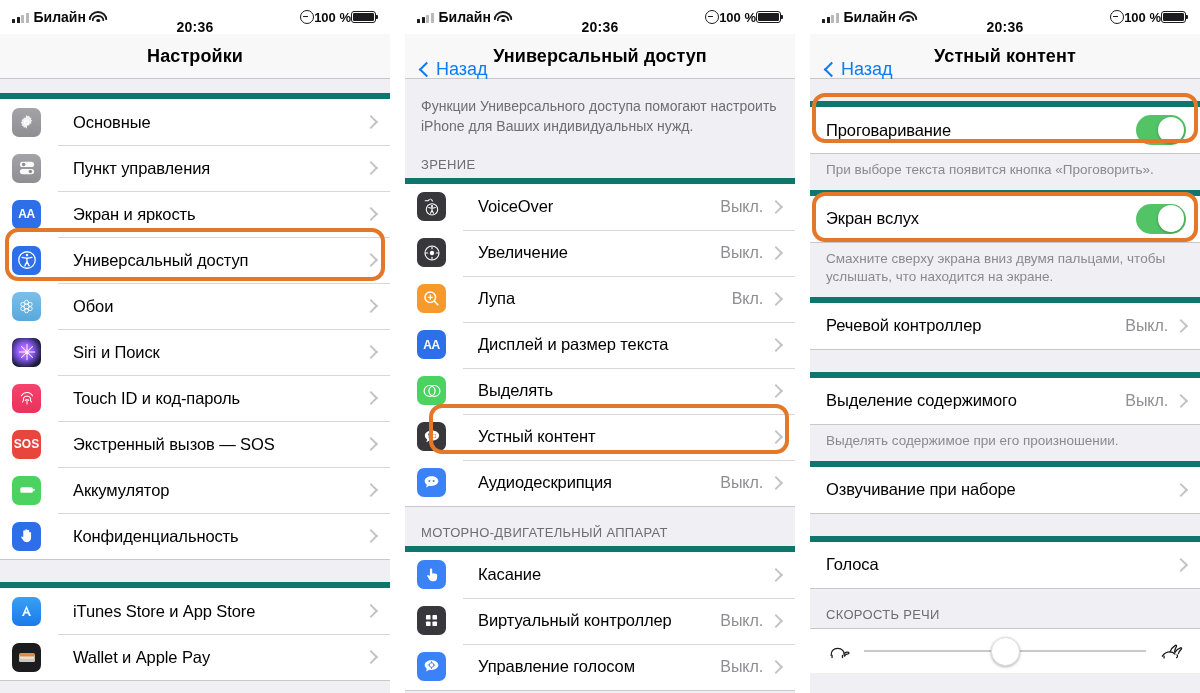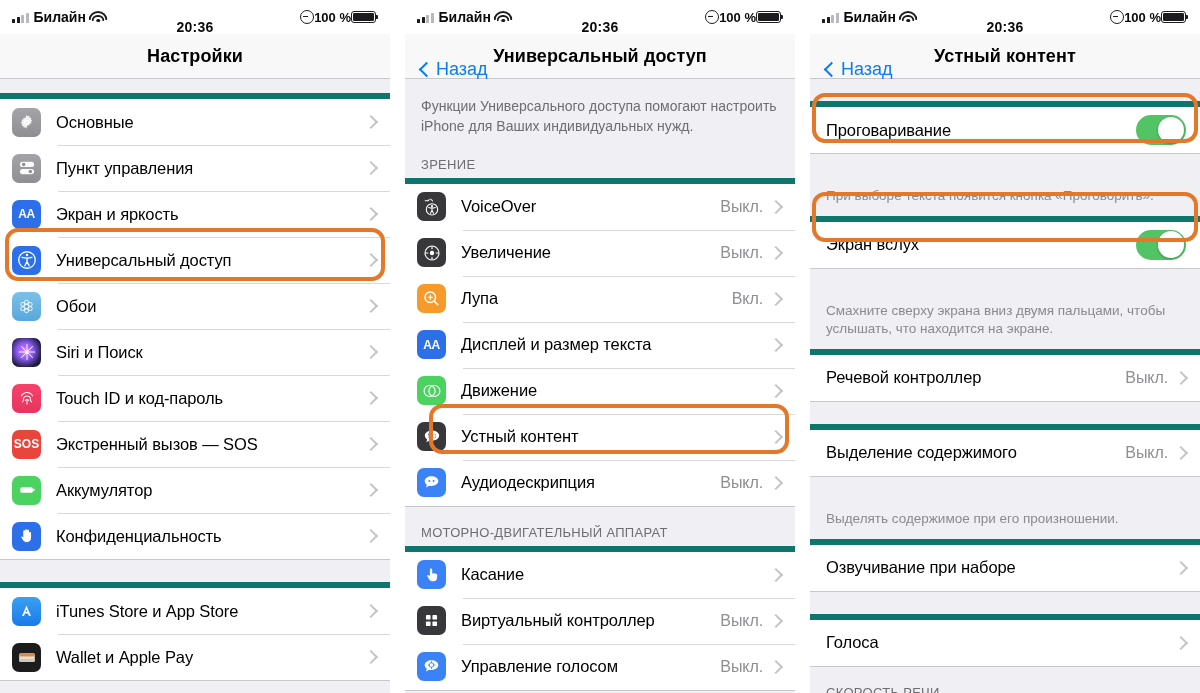--- a/index.html
+++ b/index.html
@@ -83,40 +83,40 @@
     display:flex;align-items:center;
     height:46px;padding-left:12px;background:#ffffff;
     position:relative;cursor:pointer;
   }
   .row + .row::before{
     content:"";position:absolute;left:58px;right:0;top:0;height:1px;background:#d8d7dc;
   }
   .row.noicon{padding-left:16px;}
   .icon{
     width:29px;height:29px;border-radius:7px;flex:0 0 auto;
-    margin-right:15px;display:flex;align-items:center;justify-content:center;
+    margin-right:32px;display:flex;align-items:center;justify-content:center;
     color:#fff;overflow:hidden;position:relative;
   }
   .label{
     font-size:16.5px;color:#000;flex:1 1 auto;
     white-space:nowrap;overflow:hidden;text-overflow:ellipsis;letter-spacing:-.1px;
   }
   .value{font-size:16px;color:#8e8e93;margin-right:8px;flex:0 0 auto;letter-spacing:-.1px;}
   .chevr{
     width:8px;height:8px;border-top:2px solid #c4c4c8;border-right:2px solid #c4c4c8;
     transform:rotate(45deg);margin-right:14px;flex:0 0 auto;
   }
   .header-cap{
     font-size:13px;color:#6d6d72;
     padding:6px 16px 6px;letter-spacing:.3px;
     text-transform:uppercase;background:#efeff4;
   }
   .footnote{
     font-size:13.5px;color:#8a8a8e;line-height:1.38;
-    padding:7px 16px 10px;background:#efeff4;margin-top:26px;
+    padding:7px 16px 10px;background:#efeff4;
   }
   .intro{
     font-size:14px;color:#6d6d72;line-height:1.42;
     padding:18px 16px 14px;background:#efeff4;
   }
 
   
   .toggle{
     width:50px;height:30px;border-radius:15px;background:#53c466;
     position:relative;flex:0 0 auto;margin-right:14px;cursor:pointer;
@@ -427,21 +427,21 @@
           <span class="chevr"></span>
         </div>
 
         <div class="row">
           <span class="icon g-green">
             <svg width="22" height="22" viewBox="0 0 24 24" fill="none" stroke="#fff" stroke-width="1.3">
                 <circle cx="9.4" cy="12" r="6"></circle>
                 <circle cx="14.6" cy="12" r="6"></circle>
               </svg>
           </span>
-          <span class="label">Движение</span>
+          <span class="label">Выделять</span>
           <span class="value"></span>
           <span class="chevr"></span>
         </div>
 
         <div class="row">
           <span class="icon g-dark">
             <svg width="22" height="22" viewBox="0 0 24 24">
                 <path d="M4.2 10.4c0-3.2 3.5-5.6 7.8-5.6s7.8 2.4 7.8 5.6-3.5 5.6-7.8 5.6c-.9 0-1.8-.1-2.6-.3l-3.6 2 .9-3.1c-1.5-1-2.5-2.5-2.5-4.2z" fill="#fff"></path>
                 <text x="12" y="13.4" font-size="7.4" font-weight="bold" text-anchor="middle" fill="#38383c" font-family="Liberation Sans, sans-serif">9□</text>
               </svg>

